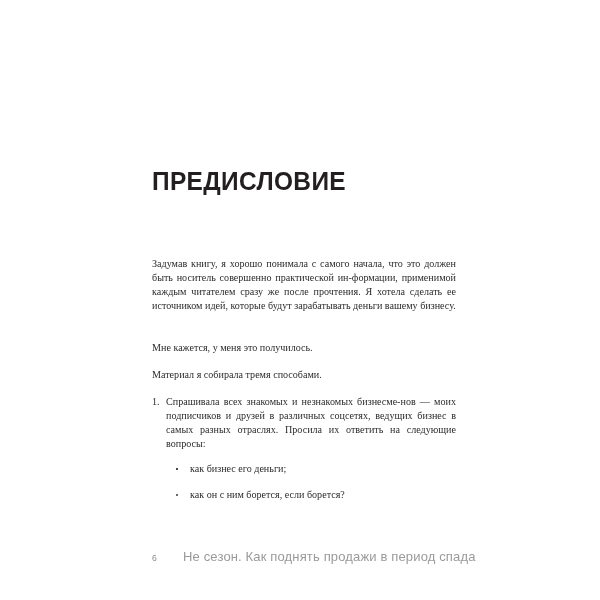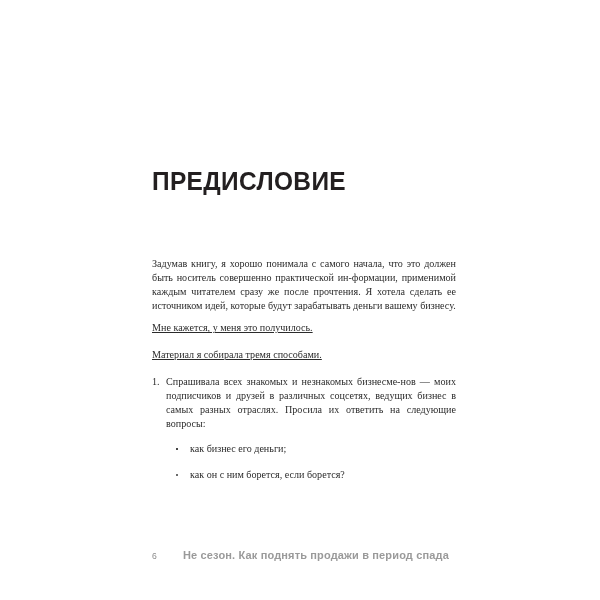--- a/index.html
+++ b/index.html
@@ -43,26 +43,24 @@
     line-height: 14.1px;
     color: #2b2b2b;
     text-align: justify;
     margin: 0;
     hyphens: manual;
   }
   #para-intro {
     margin-top: 61px;
   }
   #para-result {
-    margin-top: 8px;
-    text-decoration: underline;
+    margin-top: 28px;
   }
   #para-material {
     margin-top: 12.5px;
-    text-decoration: underline;
   }
   #numbered-list {
     list-style: none;
     margin: 12.5px 0 0 0;
     padding: 0;
   }
   .numbered-item {
     position: relative;
     padding-left: 14px;
     font-size: 10.1px;
@@ -109,25 +107,24 @@
     align-items: baseline;
     font-family: "Liberation Sans", "DejaVu Sans", sans-serif;
   }
   #page-number {
     font-size: 8.6px;
     color: #8a8a8a;
     width: 31px;
     flex: none;
   }
   #running-title {
-    font-size: 11px;
+    font-size: 13px;
     color: #9a9a9a;
     letter-spacing: 0.15px;
     white-space: nowrap;
-    font-weight: bold;
   }
 </style>
 </head>
 <body>
 
 <div id="page">
 
   <div id="content">
 
     <h1 id="chapter-title">ПРЕДИСЛОВИЕ</h1>

